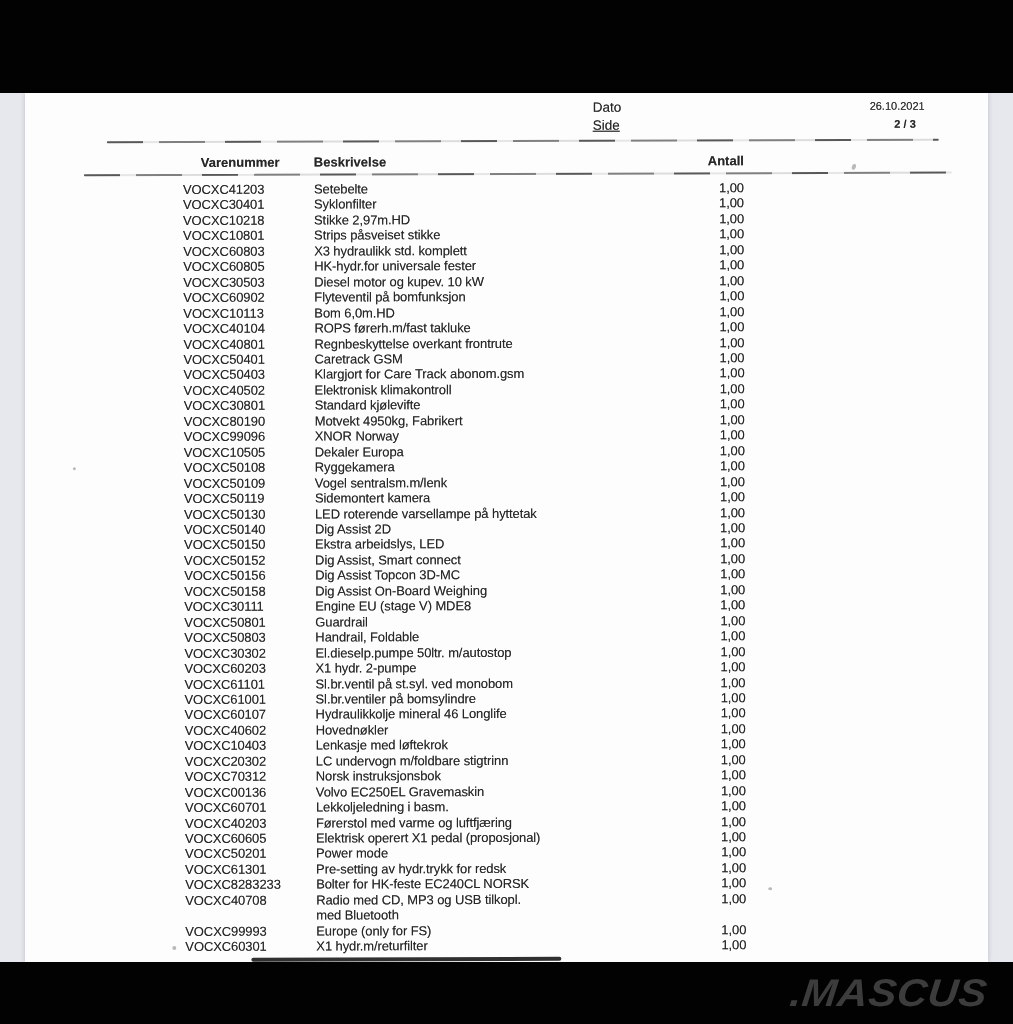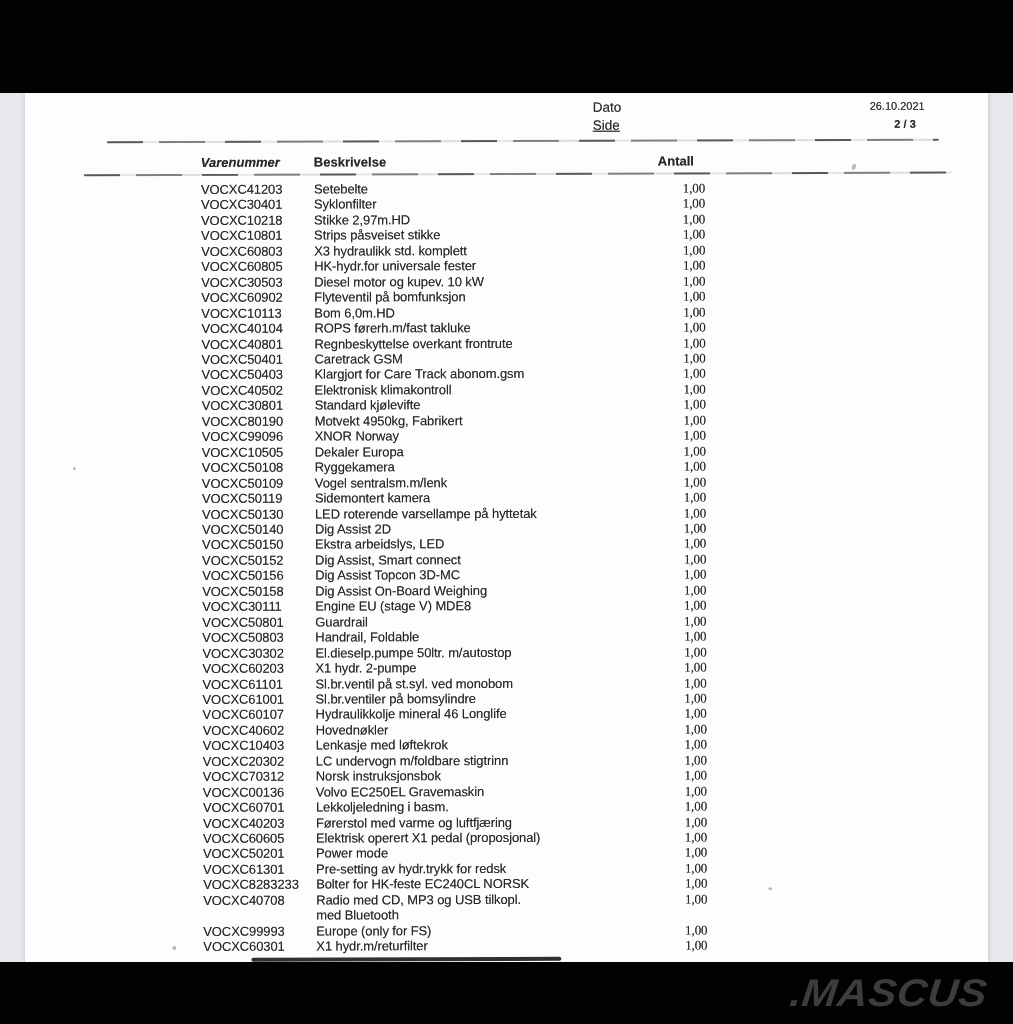--- a/index.html
+++ b/index.html
@@ -58,30 +58,30 @@
       rgba(25,25,25,0.10) 36px, rgba(25,25,25,0.10) 52px,
       rgba(25,25,25,0.55) 52px, rgba(25,25,25,0.55) 98px,
       rgba(25,25,25,0.14) 98px, rgba(25,25,25,0.14) 118px);
     border-radius: 1px;
   }
   .line-meta   { top: 47px; left: 83px; width: 832px; }
   .line-header { top: 80px; left: 60px; width: 868px; }
 
   
   .thead { position: absolute; top: 61px; left: 0; width: 100%; font-weight: bold; font-size: 13px; }
-  .th-code { position: absolute; left: 177px; font-style: italic; }
+  .th-code { position: absolute; left: 177px; }
   .th-desc { position: absolute; left: 290px; text-align: center; }
-  .th-qty  { position: absolute; left: 634px; width: 100px; }
+  .th-qty  { position: absolute; left: 620px; width: 100px; text-align: right; }
 
   
   .rows { position: absolute; top: 88px; left: 0; width: 100%; font-size: 13px; letter-spacing: -0.1px; }
   .row { position: relative; line-height: 15.45px; }
-  .cell-code { position: absolute; left: 177px; top: 0; white-space: nowrap; text-align: center; }
+  .cell-code { position: absolute; left: 159px; top: 0; white-space: nowrap; text-align: center; }
   .cell-desc { margin-left: 290px; margin-right: 160px; white-space: pre-line; }
-  .cell-qty  { position: absolute; left: 620px; top: 0; width: 100px; text-align: center; font-family: Liberation Serif, serif; }
+  .cell-qty  { position: absolute; left: 620px; top: 0; width: 100px; text-align: right; }
 
   
   .fragment-line {
     position: absolute; top: 864px; left: 225px; width: 310px; height: 4px;
     background: rgba(12,12,12,0.85); border-radius: 2px;
   }
   .speck { position: absolute; background: rgba(60,60,60,0.35); border-radius: 50%; }
   .speck.s1 { top: 72px;  left: 828px; width: 4px; height: 6px; transform: rotate(20deg); }
   .speck.s2 { top: 373px; left: 48px;  width: 3px; height: 3px; }
   .speck.s3 { top: 795px; left: 742px; width: 4px; height: 3px; }

